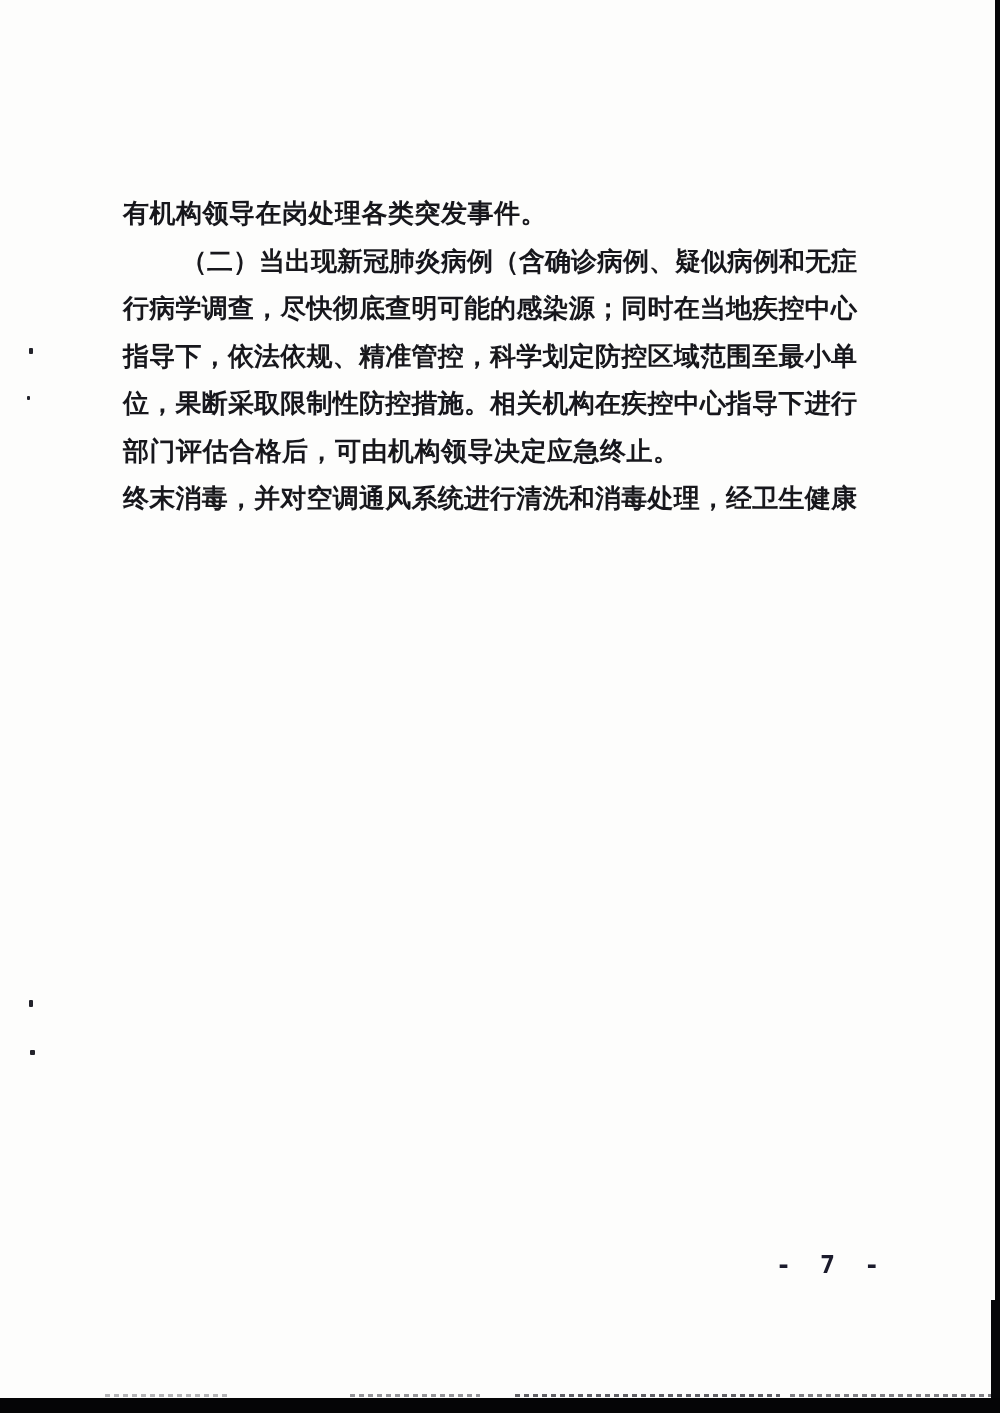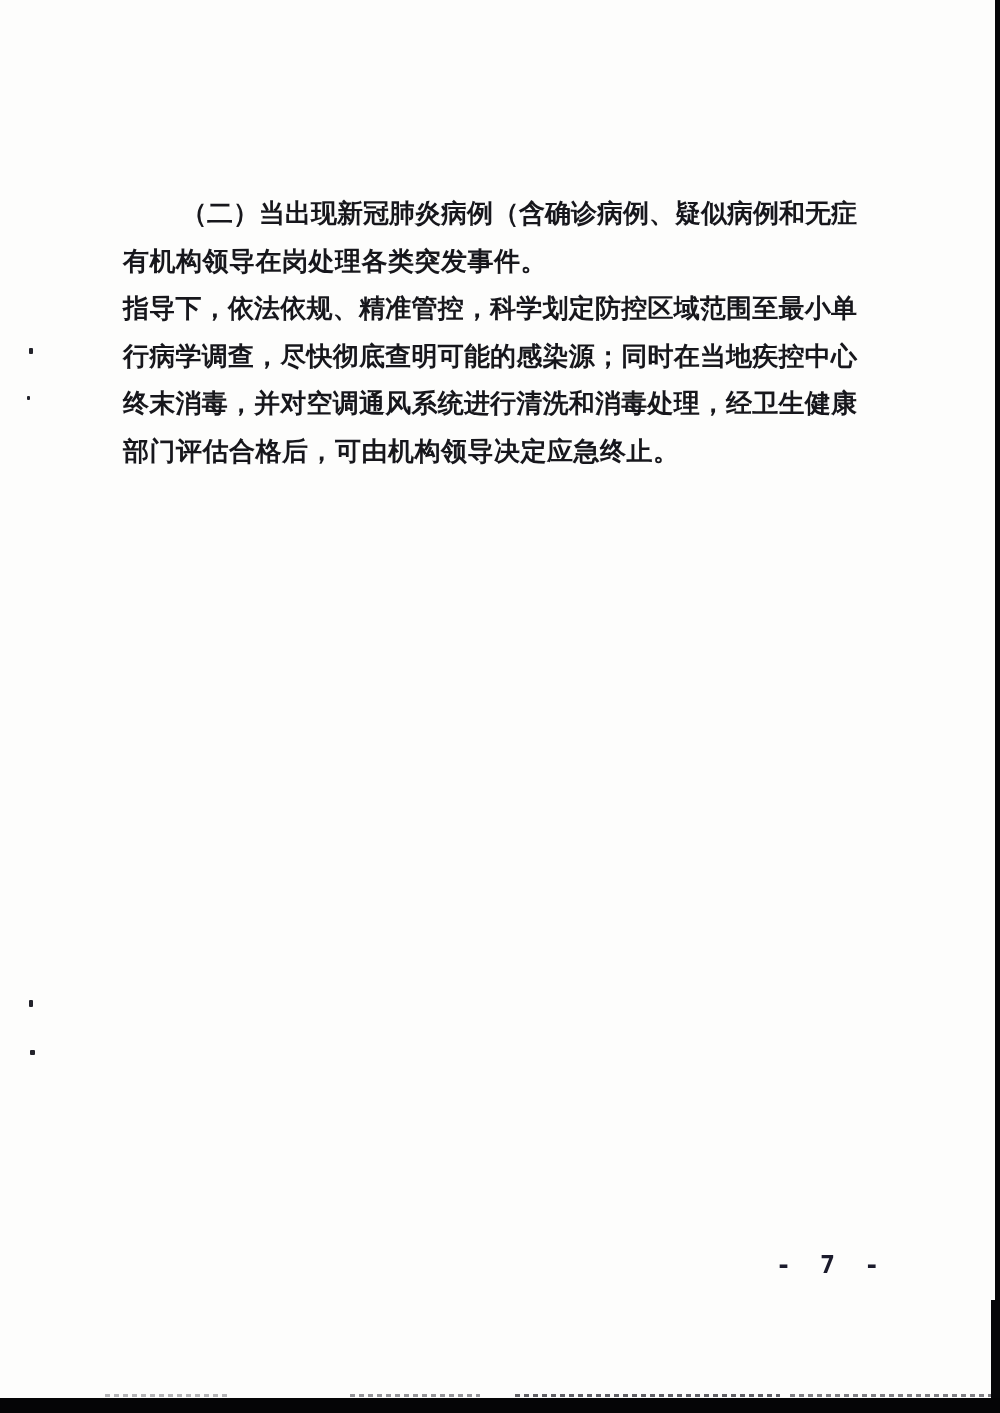--- a/index.html
+++ b/index.html
@@ -98,26 +98,27 @@
     height: 15px;
     background: #050506;
   }
 </style>
 </head>
 <body>
 
 <div class="page">
 
   <div class="body-text">
+    <div class="line">有机构领导在岗处理各类突发事件。</div>
     <div class="line indent fill">（二）当出现新冠肺炎病例（含确诊病例、疑似病例和无症</div>
-    <div class="line">有机构领导在岗处理各类突发事件。</div>
+    <div class="line fill">行病学调查，尽快彻底查明可能的感染源；同时在当地疾控中心</div>
     <div class="line fill">指导下，依法依规、精准管控，科学划定防控区域范围至最小单</div>
-    <div class="line fill">行病学调查，尽快彻底查明可能的感染源；同时在当地疾控中心</div>
+    <div class="line fill">位，果断采取限制性防控措施。相关机构在疾控中心指导下进行</div>
+    <div class="line">部门评估合格后，可由机构领导决定应急终止。</div>
     <div class="line fill">终末消毒，并对空调通风系统进行清洗和消毒处理，经卫生健康</div>
-    <div class="line">部门评估合格后，可由机构领导决定应急终止。</div>
   </div>
 
   <div class="page-number">- 7 -</div>
 
   <div class="speck speck-1"></div>
   <div class="speck speck-2"></div>
   <div class="speck speck-3"></div>
   <div class="speck speck-4"></div>
 
   <div class="noise-line noise-1"></div>

